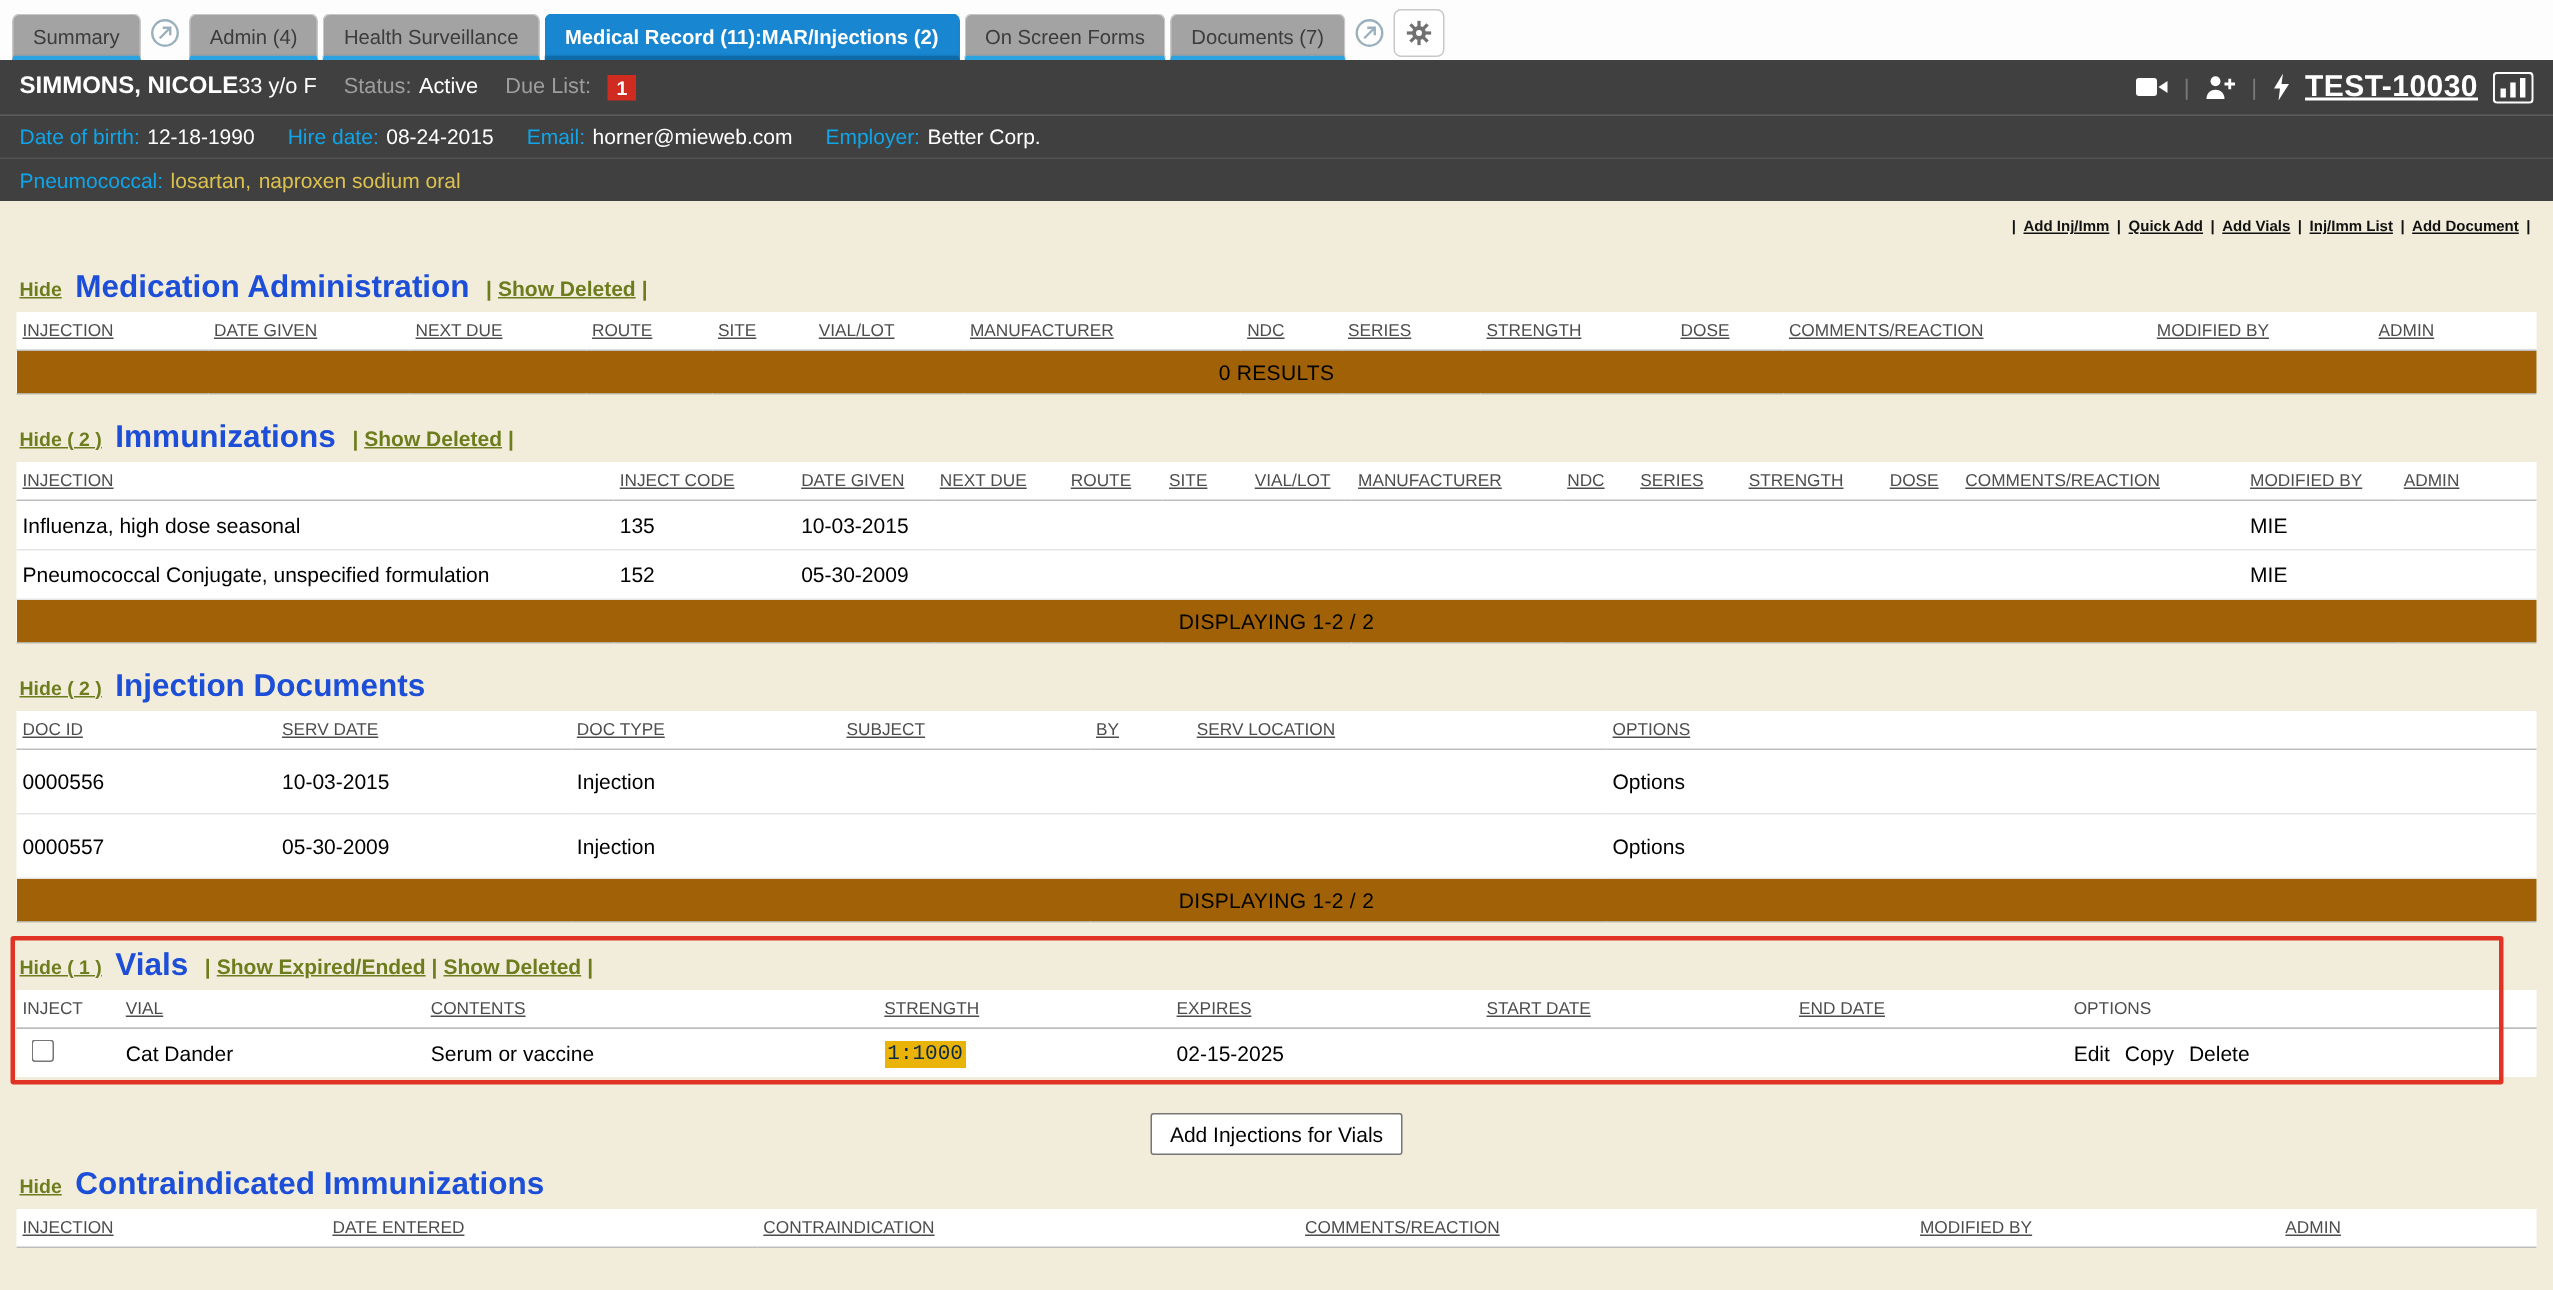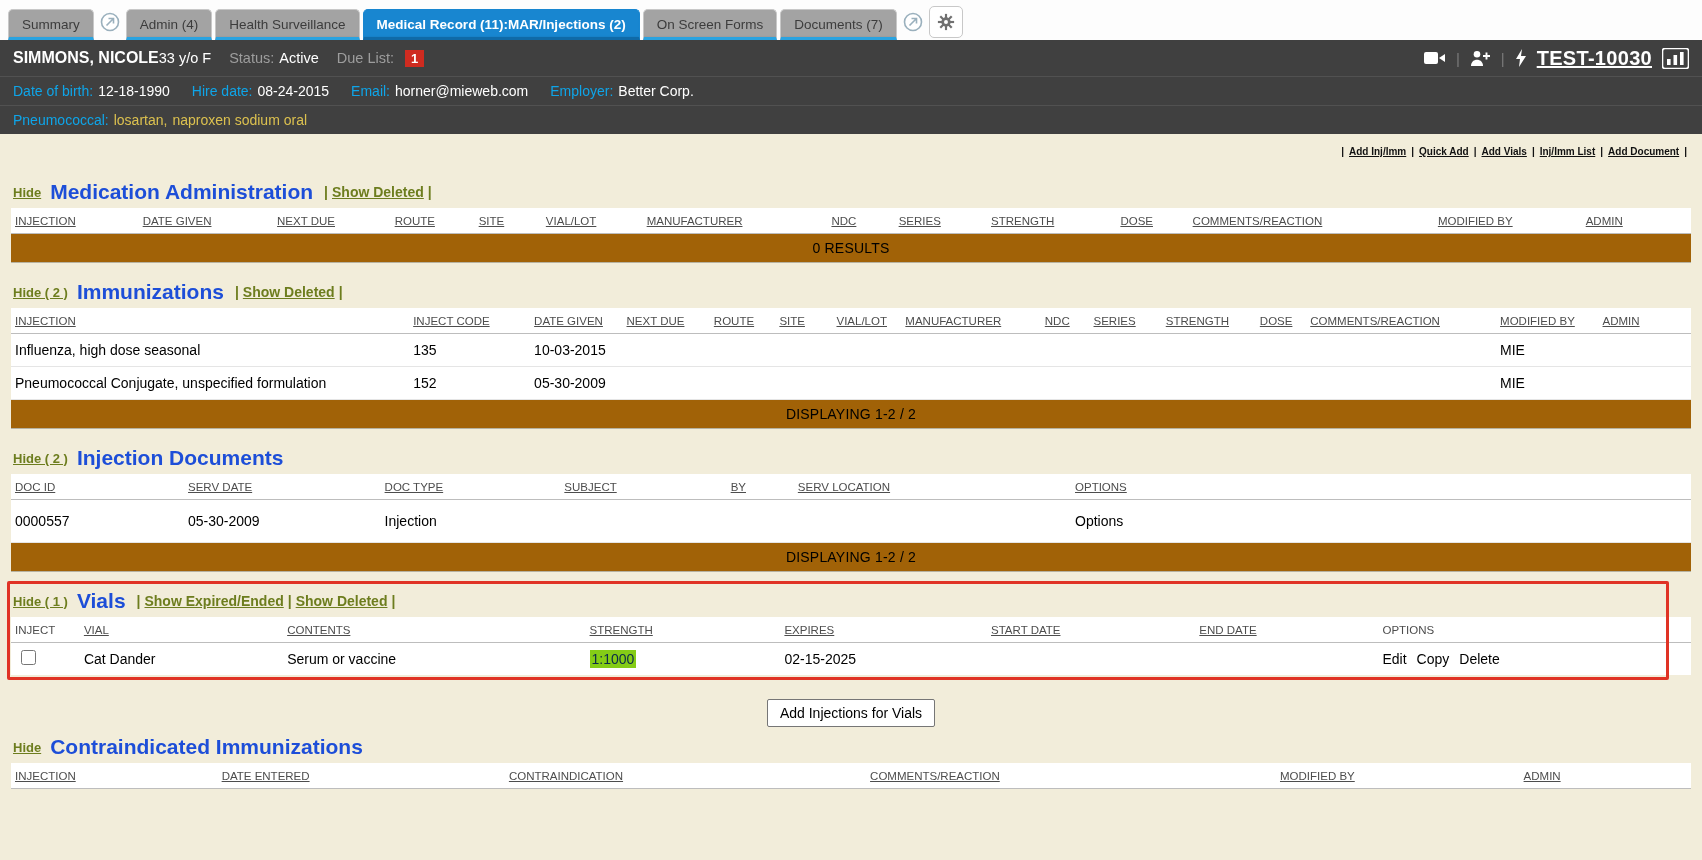--- a/index.html
+++ b/index.html
@@ -57,21 +57,21 @@
   .grid th .th-link{text-decoration:underline;cursor:pointer;}
   .grid th .th-plain{text-decoration:none;}
   .grid td{font-size:14px;color:#000;padding:8px 4px;border-bottom:1px solid #e5e5e5;
     overflow:hidden;white-space:nowrap;}
   .grid tr.docrow td{padding:13px 4px;}
   .grid tr.vialrow td{padding:7px 4px;border-bottom:none;}
   .grid-footer{background:#a16207;text-align:center;font-size:11.5px;color:#444;
     letter-spacing:.2px;padding:6px 4px !important;border-top:1px solid #d8d3c2;
     border-bottom:1px solid #b7b2a0 !important;white-space:nowrap;}
   .opt-link{cursor:pointer;margin-right:10px;}
-  .selection{background:#84cc16;color:#0b2a4a;padding:1px 2px;}
+  .selection{background:#eab308;color:#0b2a4a;padding:1px 2px;font-family:Liberation Mono, monospace;}
   .vials-wrap{position:relative;margin-top:18px;}
   .red-box{position:absolute;top:-9px;left:-4px;right:22px;bottom:-5px;
     border:3px solid #e03325;border-radius:2px;pointer-events:none;z-index:5;}
   .btn-row{text-align:center;margin:24px 0 0;}
   .std-btn{font-family:"Liberation Sans",sans-serif;font-size:14px;color:#000;
     background:#fff;border:1px solid #767676;border-radius:2px;padding:5px 12px;cursor:pointer;}
   input[type=checkbox]{width:15px;height:15px;margin:0 0 0 6px;}
 </style>
 </head>
 <body>
@@ -332,20 +332,29 @@
         <th><span class="th-link">SERV DATE</span></th>
         <th><span class="th-link">DOC TYPE</span></th>
         <th><span class="th-link">SUBJECT</span></th>
         <th><span class="th-link">BY</span></th>
         <th><span class="th-link">SERV LOCATION</span></th>
         <th><span class="th-link">OPTIONS</span></th>
       </tr>
         </thead>
       <tbody>
         <tr class="docrow">
+          <td>0000556</td>
+          <td>10-03-2015</td>
+          <td>Injection</td>
+          <td></td>
+            <td></td>
+            <td></td>
+          <td><span class="opt-link">Options</span></td>
+        </tr>
+        <tr class="docrow">
           <td>0000557</td>
           <td>05-30-2009</td>
           <td>Injection</td>
           <td></td>
             <td></td>
             <td></td>
           <td><span class="opt-link">Options</span></td>
         </tr>
         <tr>
             <td colspan="7" class="grid-footer">DISPLAYING 1-2 / 2</td>

